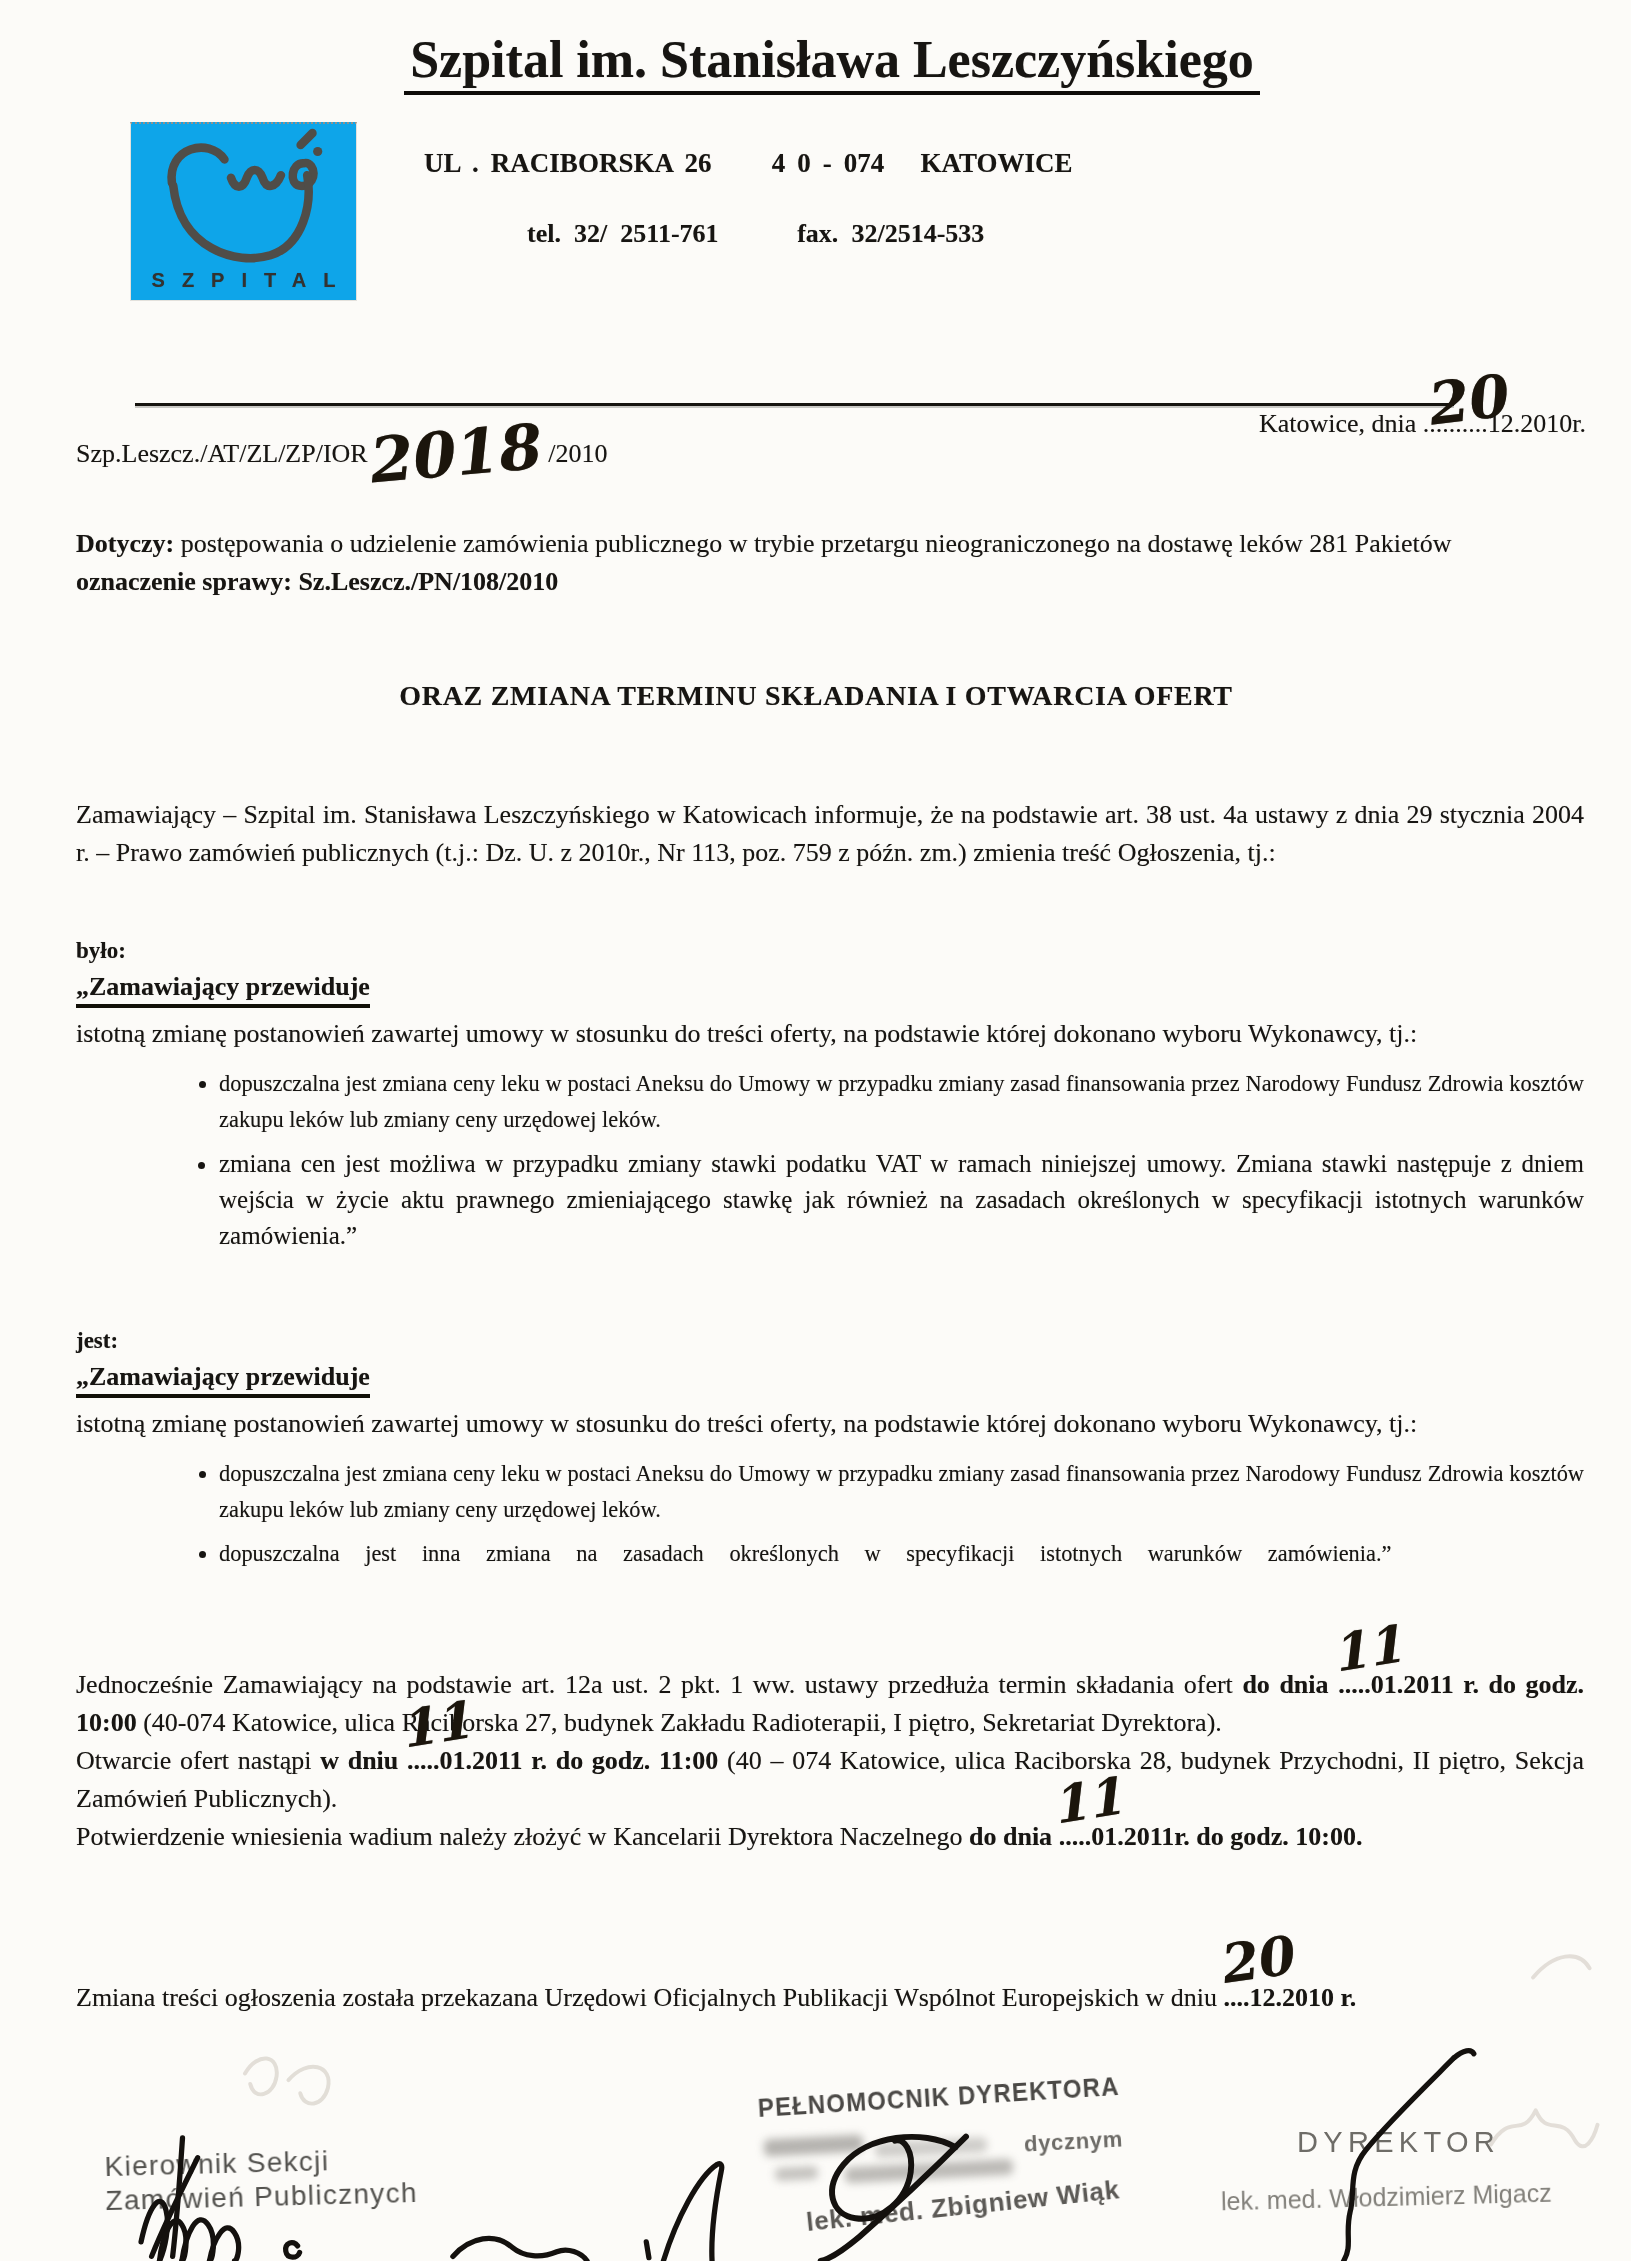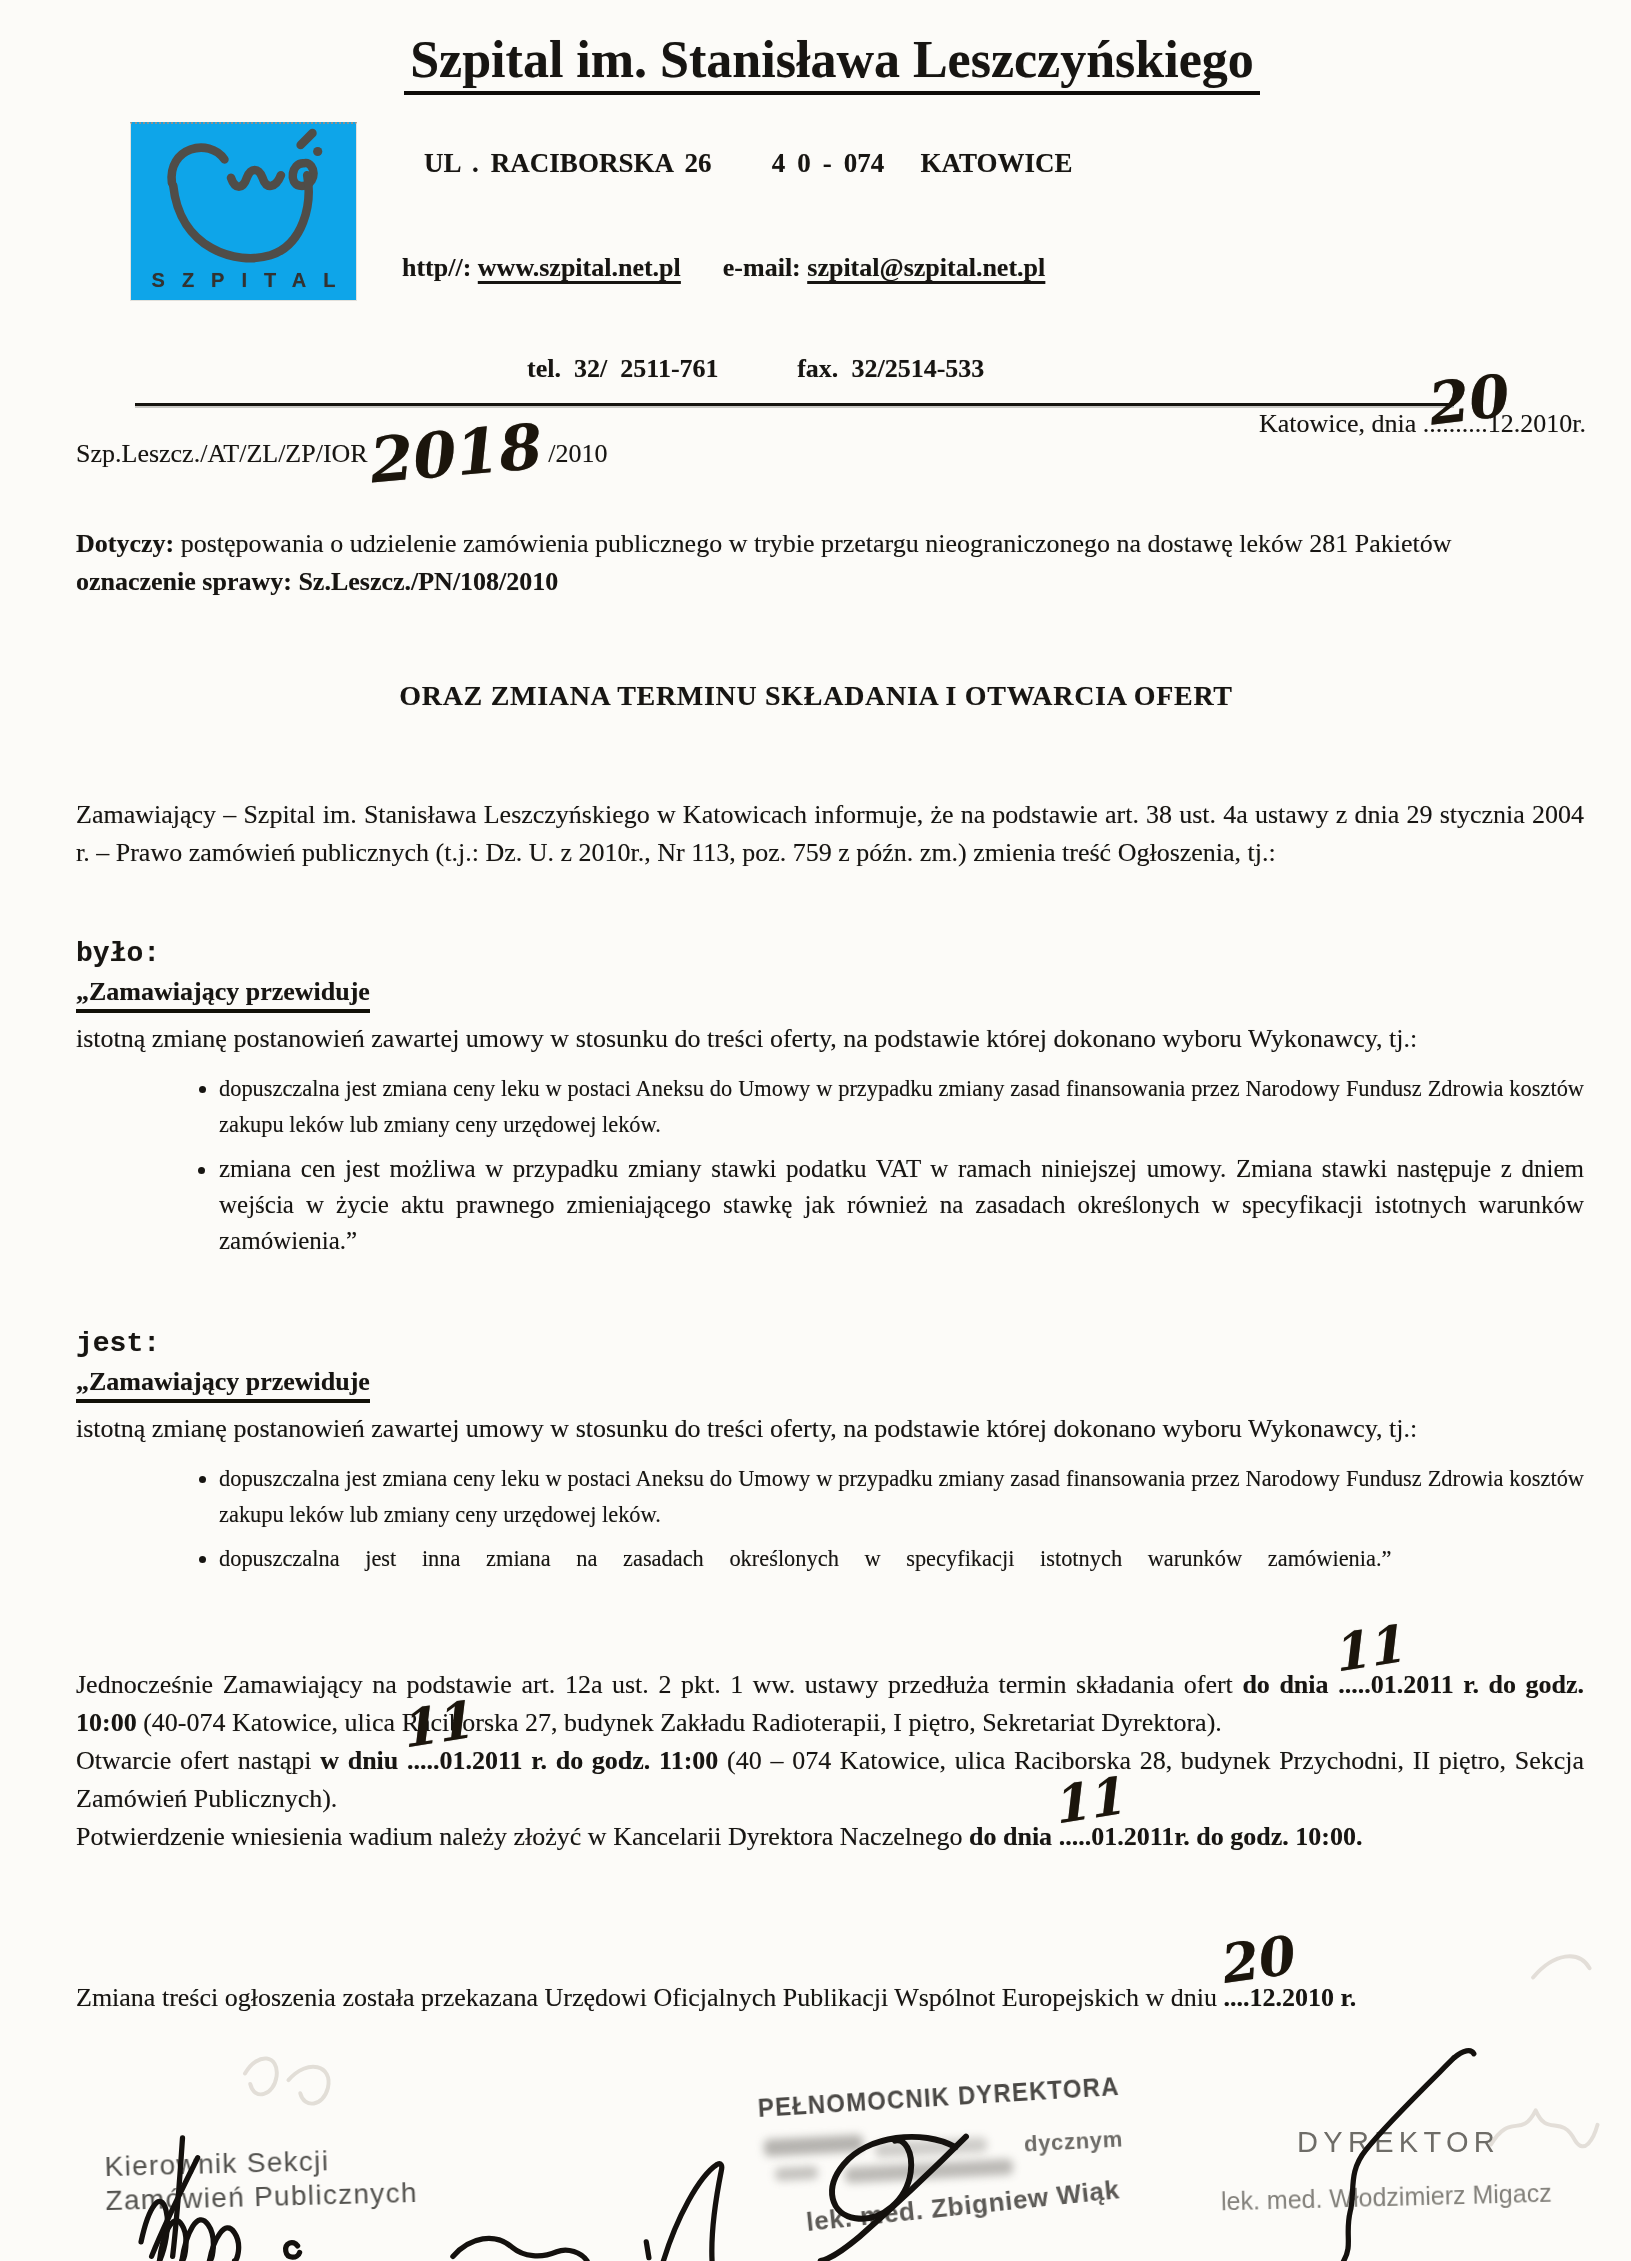--- a/index.html
+++ b/index.html
@@ -44,21 +44,21 @@
     font-size:26px; line-height:38px; }
   .subject p { margin:0; text-align:justify; }
   .case-ref { font-weight:700; }
   .heading { position:absolute; top:671px; left:0; width:100%; text-align:center;
     font-weight:700; font-size:28px; line-height:49px; letter-spacing:0.7px; }
   .intro { position:absolute; left:76px; top:796px; width:1508px;
     font-size:26px; line-height:38px; text-align:justify; margin:0; }
   .sec { position:absolute; left:76px; width:1508px; }
   .sec-was { top:938px; }
   .sec-now { top:1328px; }
-  .sec-label { font-weight:700; font-size:28px;font-family:Liberation Mono, monospace; }
+  .sec-label { font-weight:700; font-size:23px; }
   .sec-quote { display:inline-block; font-weight:700; font-size:26px;
     border-bottom:4px solid #121008; padding-bottom:2px; margin-top:8px; }
   .sec-lead { margin:6.6px 0 0; font-size:26px; line-height:38px; text-align:justify; }
   .sec ul { margin:13px 0 0; padding-left:143px; }
   .sec li { margin-bottom:8px; text-align:justify; line-height:36px; }
   .li-sm { font-size:22.4px; }
   .li-md { font-size:25px; line-height:38px; }
   .li-stretch { font-size:22.4px; word-spacing:20px; }
   .deadlines { position:absolute; left:76px; top:1666px; width:1508px;
     font-size:26px; line-height:38px; }
@@ -102,23 +102,20 @@
       <path d="M 262 66 C 244 66 240 96 256 100 C 272 104 284 84 274 70 C 271 66 266 65 262 66"></path>
       <path d="M 258 38 L 276 20"></path>
       <path d="M 64 100 C 74 196 160 222 212 206 C 262 190 276 128 268 84"></path>
       <circle cx="284" cy="48" r="7" fill="#504d48" stroke="none"></circle>
     </svg>
     <div class="logo-caption">SZPITAL</div>
   </div>
 
   <div class="addr">
     <div class="addr-line1">UL . RACIBORSKA 26     4 0 - 074   KATOWICE</div>
-    <div class="addr-line2">
-      <span>http//: </span><span class="u">www.szpital.net.pl</span><span class="gap"></span><span>e-mail: </span><span class="u">szpital@szpital.net.pl</span>
-    </div>
     <div class="addr-line3">tel. 32/ 2511-761      fax. 32/2514-533</div>
   </div>
 
   <div class="rule"></div>
 
   <div class="dateline">
     <span>Katowice, dnia </span><span class="dotwrap"><span>.........</span><span class="hw hw-over hw-20">20</span></span><span>.12.2010r.</span>
   </div>
 
   <div class="reference">

